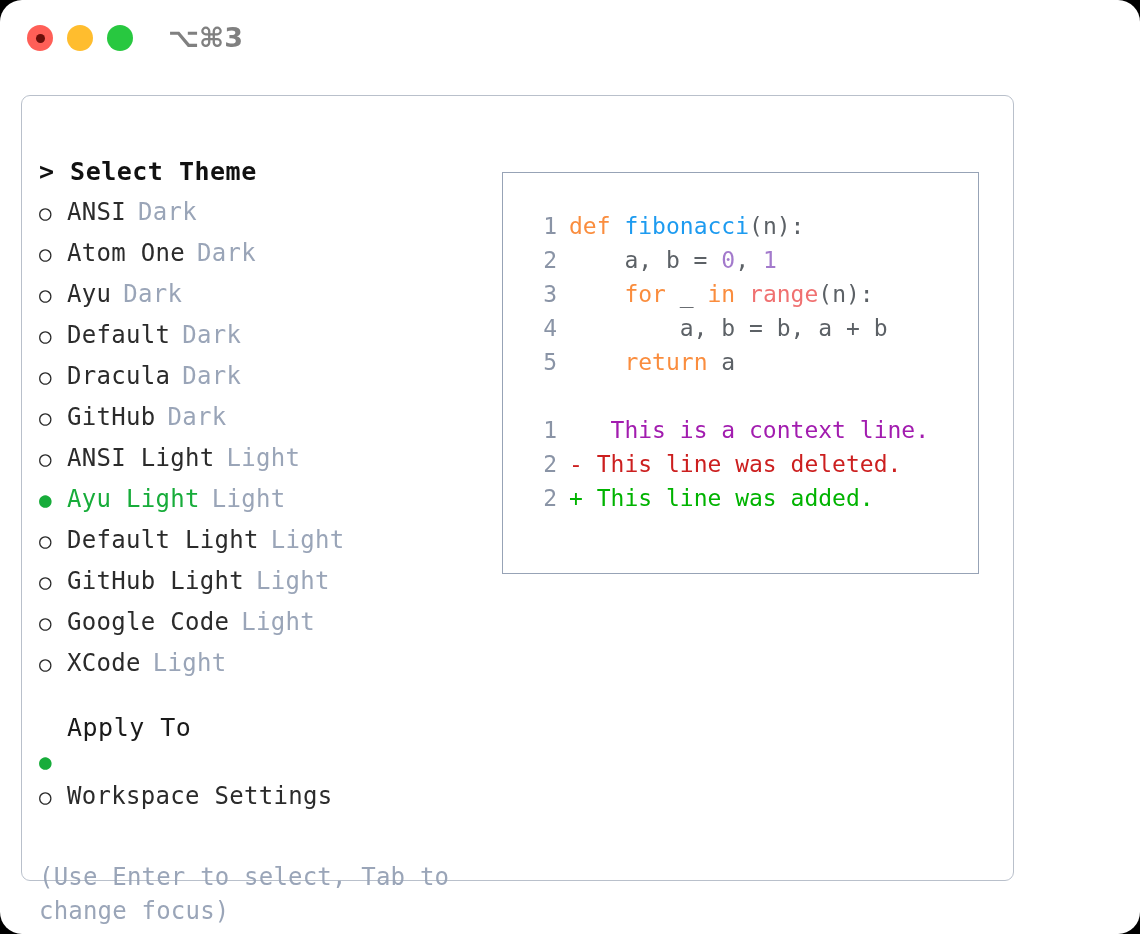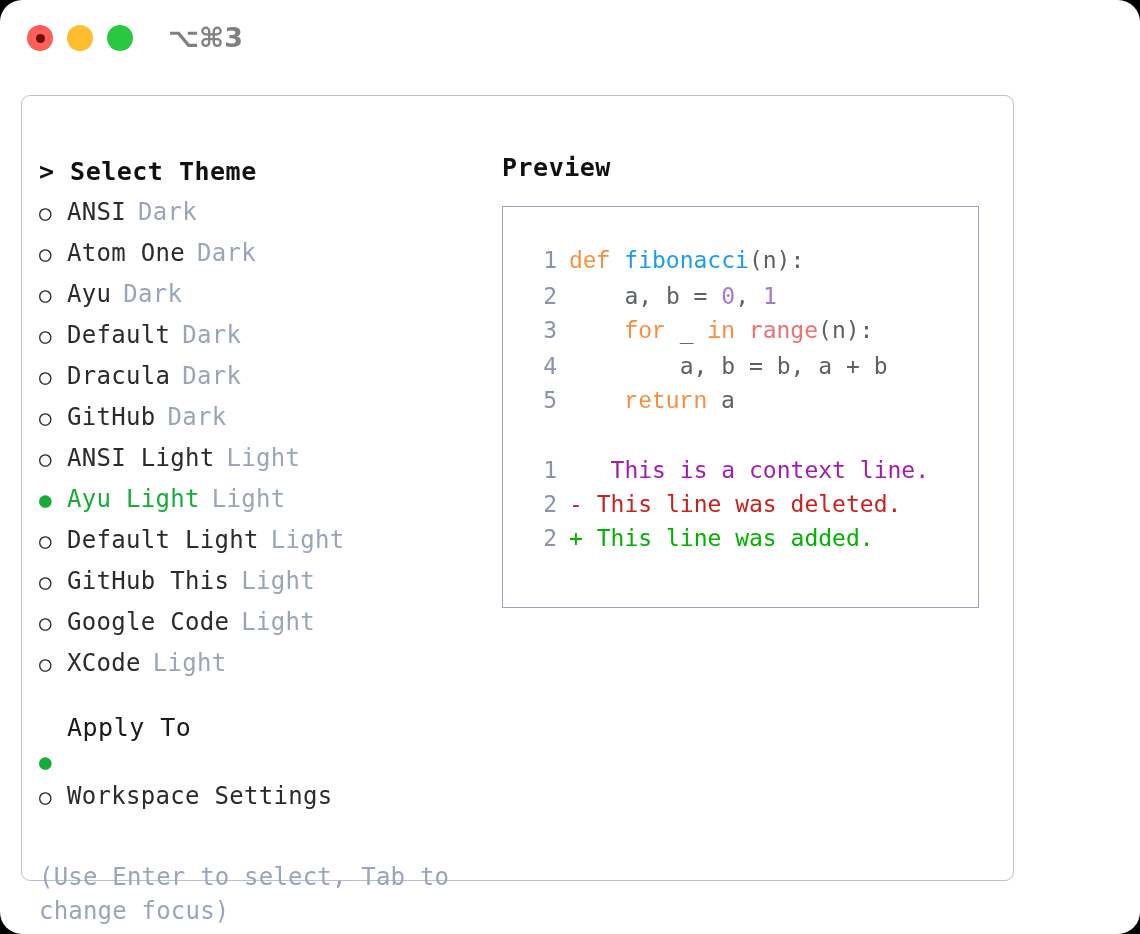--- a/index.html
+++ b/index.html
@@ -191,21 +191,21 @@
     flex: 0 0 34px;
     text-align: right;
     color: #8a94a6;
     padding-right: 12px;
   }
   .code-text { white-space: pre; }
 
   .spacer-line { height: 34px; }
 
   
-  .t-kw   { color: #fa8d3e; font-family: Liberation Mono, monospace; }
+  .t-kw   { color: #fa8d3e; }
   .t-fn   { color: #1d9bf0; text-align: right; }
   .t-num  { color: #a37acc; }
   .t-call { color: #f07171; text-align: center; }
   .t-pl   { color: #5c6166; }
   .t-ctx  { color: #a21caf; }
   .t-del  { color: #cc1f1f; }
   .t-add  { color: #00b300; }
 </style>
 </head>
 <body>
@@ -231,37 +231,36 @@
         <div class="theme-list">
             <div class="opt-row"><span class="marker">○</span><span class="opt-label">ANSI</span><span class="opt-tag">Dark</span></div>
             <div class="opt-row"><span class="marker">○</span><span class="opt-label">Atom One</span><span class="opt-tag">Dark</span></div>
             <div class="opt-row"><span class="marker">○</span><span class="opt-label">Ayu</span><span class="opt-tag">Dark</span></div>
             <div class="opt-row"><span class="marker">○</span><span class="opt-label">Default</span><span class="opt-tag">Dark</span></div>
             <div class="opt-row"><span class="marker">○</span><span class="opt-label">Dracula</span><span class="opt-tag">Dark</span></div>
             <div class="opt-row"><span class="marker">○</span><span class="opt-label">GitHub</span><span class="opt-tag">Dark</span></div>
             <div class="opt-row"><span class="marker">○</span><span class="opt-label">ANSI Light</span><span class="opt-tag">Light</span></div>
             <div class="opt-row selected"><span class="marker">●</span><span class="opt-label">Ayu Light</span><span class="opt-tag">Light</span></div>
             <div class="opt-row"><span class="marker">○</span><span class="opt-label">Default Light</span><span class="opt-tag">Light</span></div>
-            <div class="opt-row"><span class="marker">○</span><span class="opt-label">GitHub This</span><span class="opt-tag">Light</span></div>
+            <div class="opt-row"><span class="marker">○</span><span class="opt-label">GitHub Light</span><span class="opt-tag">Light</span></div>
             <div class="opt-row"><span class="marker">○</span><span class="opt-label">Google Code</span><span class="opt-tag">Light</span></div>
             <div class="opt-row"><span class="marker">○</span><span class="opt-label">XCode</span><span class="opt-tag">Light</span></div>
           </div>
 
         <div class="section-title sub">Apply To</div>
 
         <div class="apply-list">
             <div class="opt-row selected"><span class="marker">●</span></div>
             <div class="opt-row"><span class="marker">○</span><span class="opt-label">Workspace Settings</span></div>
           </div>
 
         <div class="hint">(Use Enter to select, Tab to change focus)</div>
       </div>
 
       <div class="right-col">
-        <div class="preview-title">Preview</div>
         <div class="preview-box">
           <div class="code-block">
               <div class="code-line"><span class="lineno">1</span><span class="code-text"><span class="t-kw">def</span><span> </span><span class="t-fn">fibonacci</span><span class="t-pl">(n):</span></span></div>
               <div class="code-line"><span class="lineno">2</span><span class="code-text"><span class="t-pl">    a, b = </span><span class="t-num">0</span><span class="t-pl">, </span><span class="t-num">1</span></span></div>
               <div class="code-line"><span class="lineno">3</span><span class="code-text"><span class="t-pl">    </span><span class="t-kw">for</span><span class="t-pl"> _ </span><span class="t-kw">in</span><span> </span><span class="t-call">range</span><span class="t-pl">(n):</span></span></div>
               <div class="code-line"><span class="lineno">4</span><span class="code-text"><span class="t-pl">        a, b = b, a + b</span></span></div>
               <div class="code-line"><span class="lineno">5</span><span class="code-text"><span class="t-pl">    </span><span class="t-kw">return</span><span class="t-pl"> a</span></span></div>
             </div>
           <div class="spacer-line"></div>
           <div class="diff-block">

